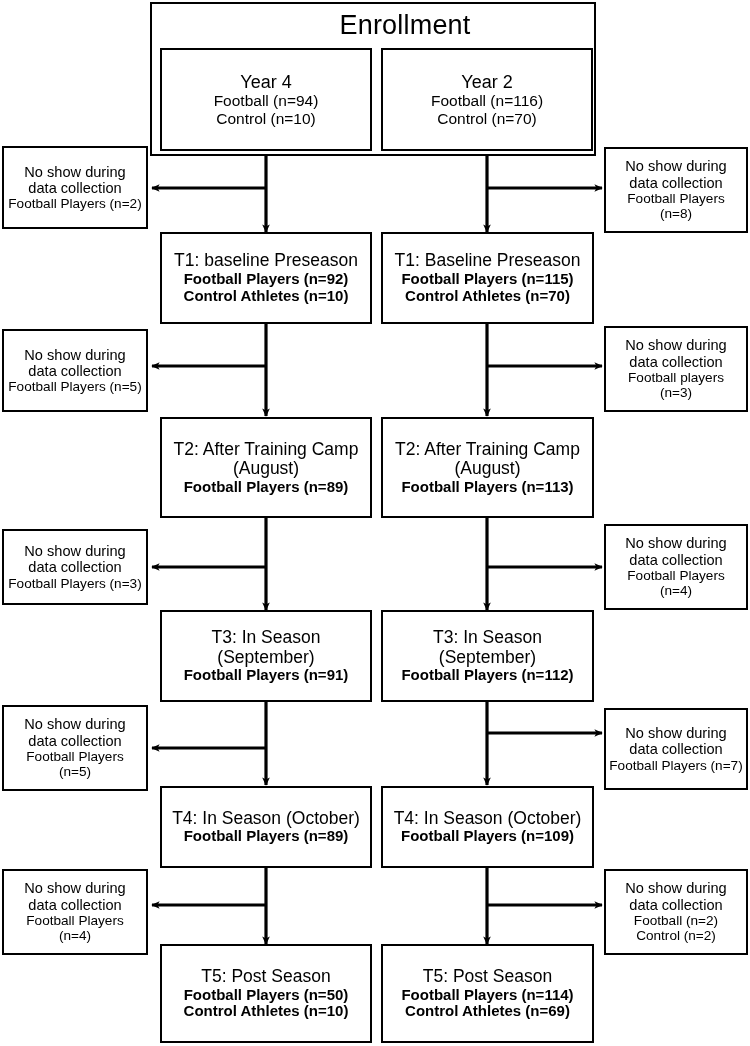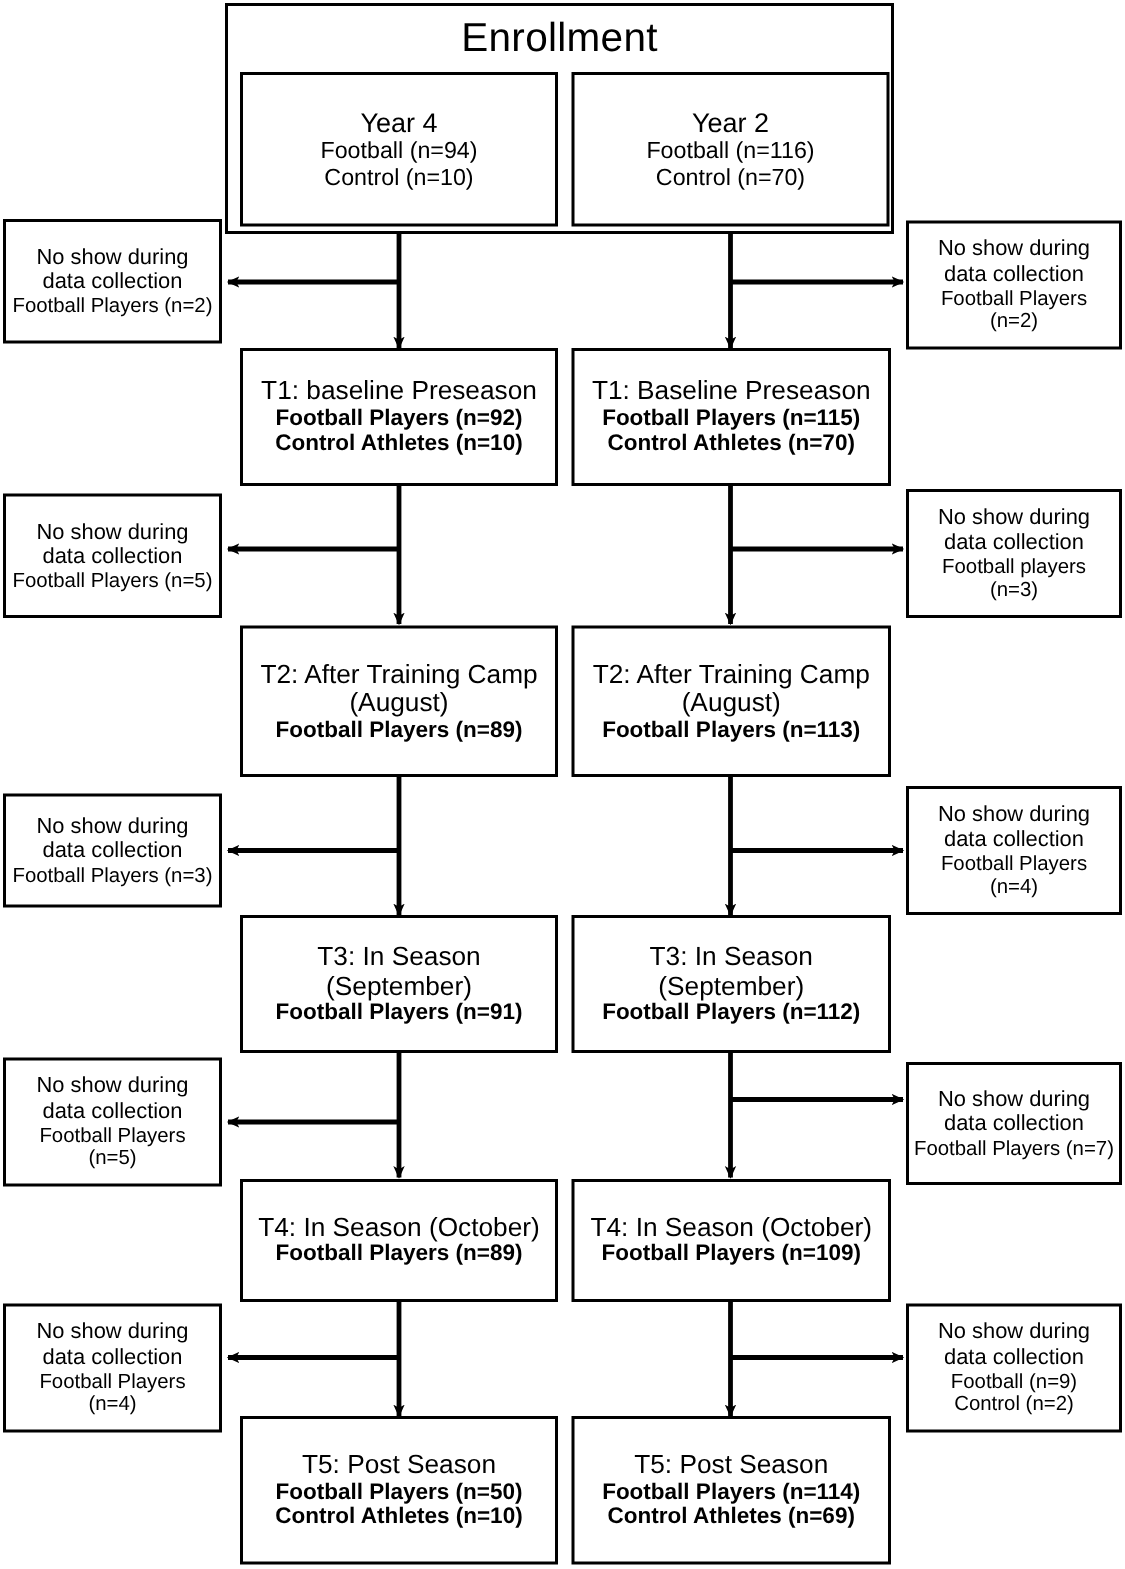--- a/index.html
+++ b/index.html
@@ -41,20 +41,21 @@
     box-sizing: border-box;
     border: 2.5px solid #000000;
     background: #ffffff;
   }
   .enroll-title {
     position: absolute;
     width: 100%;
     text-align: center;
     font-size: 27px;
     letter-spacing: 0.2px;
+    margin-left: 32px;
   }
   .stage-title {
     font-size: 17.5px;
     white-space: nowrap;
   }
   .stage-sub {
     font-size: 15px;
     white-space: nowrap;
     font-weight: bold;
   }
@@ -212,21 +213,21 @@
     <div class="ex-line">No show during</div>
     <div class="ex-line">data collection</div>
     <div class="ex-line small">Football Players</div>
     <div class="ex-line small">(n=4)</div>
   </div>
 
   <div class="box" style="left:604px; top:147px; width:144px; height:86px;">
     <div class="ex-line">No show during</div>
     <div class="ex-line">data collection</div>
     <div class="ex-line small">Football Players</div>
-    <div class="ex-line small">(n=2)</div>
+    <div class="ex-line small">(n=8)</div>
   </div>
 
   <div class="box" style="left:604px; top:326px; width:144px; height:86px;">
     <div class="ex-line">No show during</div>
     <div class="ex-line">data collection</div>
     <div class="ex-line small">Football players</div>
     <div class="ex-line small">(n=3)</div>
   </div>
 
   <div class="box" style="left:604px; top:524px; width:144px; height:86px;">
@@ -238,17 +239,17 @@
 
   <div class="box" style="left:604px; top:708px; width:144px; height:82px;">
     <div class="ex-line">No show during</div>
     <div class="ex-line">data collection</div>
     <div class="ex-line small">Football Players (n=7)</div>
   </div>
 
   <div class="box" style="left:604px; top:869px; width:144px; height:86px;">
     <div class="ex-line">No show during</div>
     <div class="ex-line">data collection</div>
-    <div class="ex-line small">Football (n=9)</div>
+    <div class="ex-line small">Football (n=2)</div>
     <div class="ex-line small">Control (n=2)</div>
   </div>
 
 </div>
 
 </body></html>

